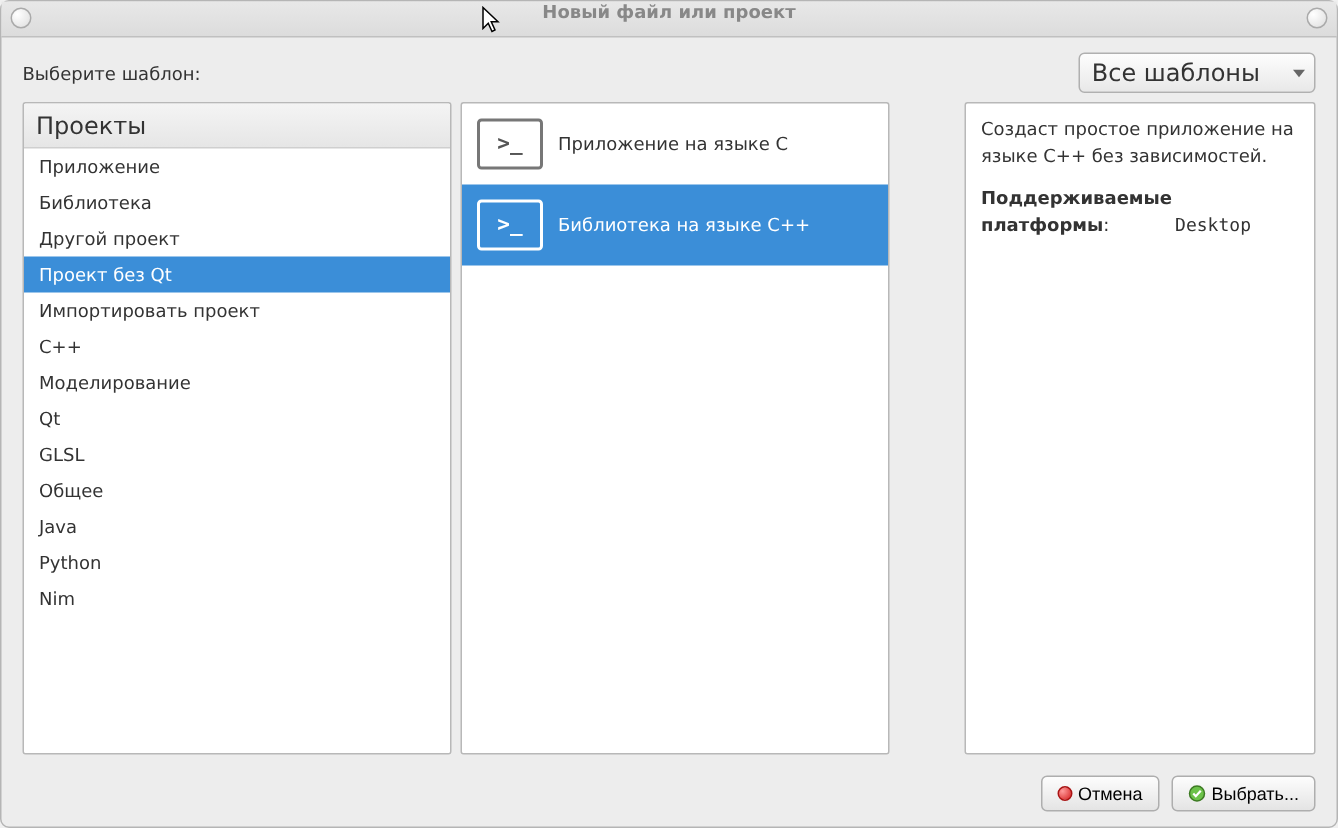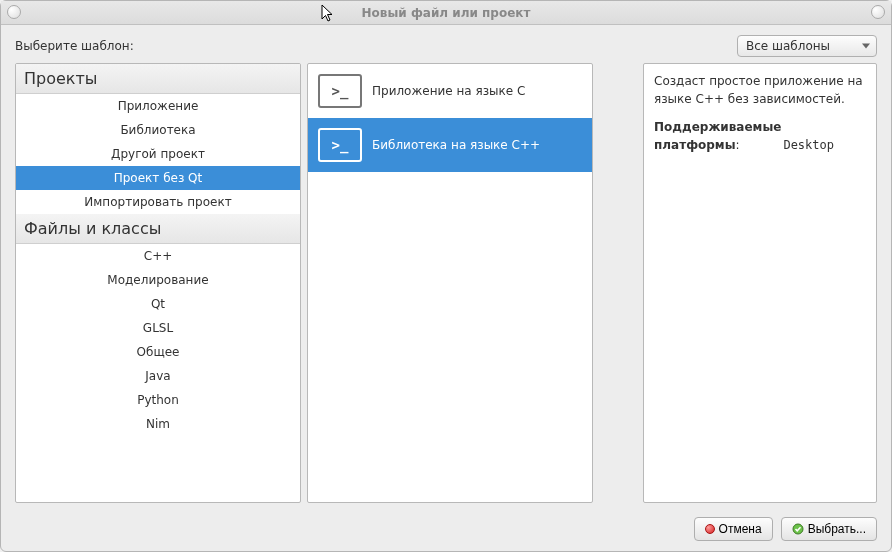--- a/index.html
+++ b/index.html
@@ -1,34 +1,34 @@
 <!DOCTYPE html>
 <html><head>
 <meta charset="utf-8">
 <style>
 * { box-sizing: border-box; margin: 0; padding: 0; }
 body { font-family: "DejaVu Sans", "Liberation Sans", Arial, sans-serif; font-size: 12px; background: #f0f0f0; width: 892px; height: 552px; overflow: hidden; color: #333; }
 .window { width: 892px; height: 552px; display: flex; flex-direction: column; background: #ededed; border: 1px solid #b5b5b5; border-radius: 6px; }
-.titlebar { height: 24px; background: linear-gradient(#e8e8e8,#dcdcdc); border-bottom: 1px solid #c0c0c0; display: flex; align-items: center; justify-content: center; position: relative; }
+.titlebar { height: 24px; background: linear-gradient(#e8e8e8,#dcdcdc); border-bottom: 1px solid #c0c0c0; display: flex; justify-content: center; position: relative; }
 .titlebar .title { color: #888; font-weight: bold; font-size: 12px; }
 .titlebar .tb-btn { position: absolute; width: 14px; height: 14px; border-radius: 50%; border: 1px solid #aaa; background: radial-gradient(circle at 30% 30%, #fff, #ddd); top: 4px; }
 .titlebar .tb-left { left: 6px; }
 .titlebar .tb-right { right: 6px; }
 .cursor-arrow { position: absolute; left: 320px; top: 3px; pointer-events: none; }
 .toprow { display: flex; align-items: center; justify-content: space-between; padding: 10px 14px 6px 14px; }
 .toprow .label { color: #333; }
-.dropdown { background: linear-gradient(#fdfdfd,#e8e8e8); border: 1px solid #b0b0b0; border-radius: 4px; padding: 3px 36px 3px 8px; min-width: 140px; position: relative; font-size: 12px; cursor: pointer; }
+.dropdown { background: linear-gradient(#fdfdfd,#e8e8e8); border: 1px solid #b0b0b0; border-radius: 4px; padding: 3px 36px 3px 8px; min-width: 140px; position: relative; font-size: 16px; cursor: pointer; }
 .dropdown::after { content: ""; position: absolute; right: 6px; top: 50%; width: 0; height: 0; border-left: 4px solid transparent; border-right: 4px solid transparent; border-top: 5px solid #666; transform: translateY(-50%); }
 .columns { flex: 1; display: flex; gap: 6px; padding: 0 14px 8px 14px; }
 .col { background: #fff; border: 1px solid #b8b8b8; border-radius: 2px; overflow: hidden; display: flex; flex-direction: column; }
 .col1 { width: 286px; }
 .col2 { width: 286px; }
 .col3 { flex: 1; padding: 8px 10px; line-height: 1.5; margin-left: 44px; }
 .section-header { background: linear-gradient(#f4f4f4,#e6e6e6); border-bottom: 1px solid #cfcfcf; padding: 5px 8px; color: #333; font-size: 16px; }
-.sidebar-item { padding: 5px 10px; cursor: pointer; font-size: 12px; color: #333; text-align: center; }
+.sidebar-item { padding: 5px 10px; cursor: pointer; font-size: 12px; color: #333; }
 .sidebar-item.selected { background: #3b8ed8; color: #fff; }
 .template-item { display: flex; align-items: center; gap: 10px; padding: 10px 10px; cursor: pointer; }
 .template-item.selected { background: #3b8ed8; color: #fff; }
 .tpl-icon { width: 44px; height: 34px; display: flex; align-items: center; justify-content: center; border: 2px solid #777; border-radius: 3px; position: relative; background: #fff; flex-shrink: 0; }
 .template-item.selected .tpl-icon { border-color: #fff; background: transparent; }
 .tpl-icon .prompt { font-family: monospace; font-size: 14px; font-weight: bold; color: #555; }
 .template-item.selected .tpl-icon .prompt { color: #fff; }
 .desc b { font-weight: bold; }
 .desc .mono { font-family: monospace; padding-left: 40px; }
 .buttons { display: flex; justify-content: flex-end; gap: 8px; padding: 6px 14px 10px 14px; }
@@ -60,21 +60,20 @@
   <div class="columns">
     <div class="col col1">
       <div class="section-header">Проекты</div>
       <div id="cat1">
           <div class="sidebar-item">Приложение</div>
           <div class="sidebar-item">Библиотека</div>
           <div class="sidebar-item">Другой проект</div>
           <div class="sidebar-item selected">Проект без Qt</div>
           <div class="sidebar-item">Импортировать проект</div>
         </div>
-      <div class="section-header">Файлы и классы</div>
       <div id="cat2">
           <div class="sidebar-item">C++</div>
           <div class="sidebar-item">Моделирование</div>
           <div class="sidebar-item">Qt</div>
           <div class="sidebar-item">GLSL</div>
           <div class="sidebar-item">Общее</div>
           <div class="sidebar-item">Java</div>
           <div class="sidebar-item">Python</div>
           <div class="sidebar-item">Nim</div>
         </div>

